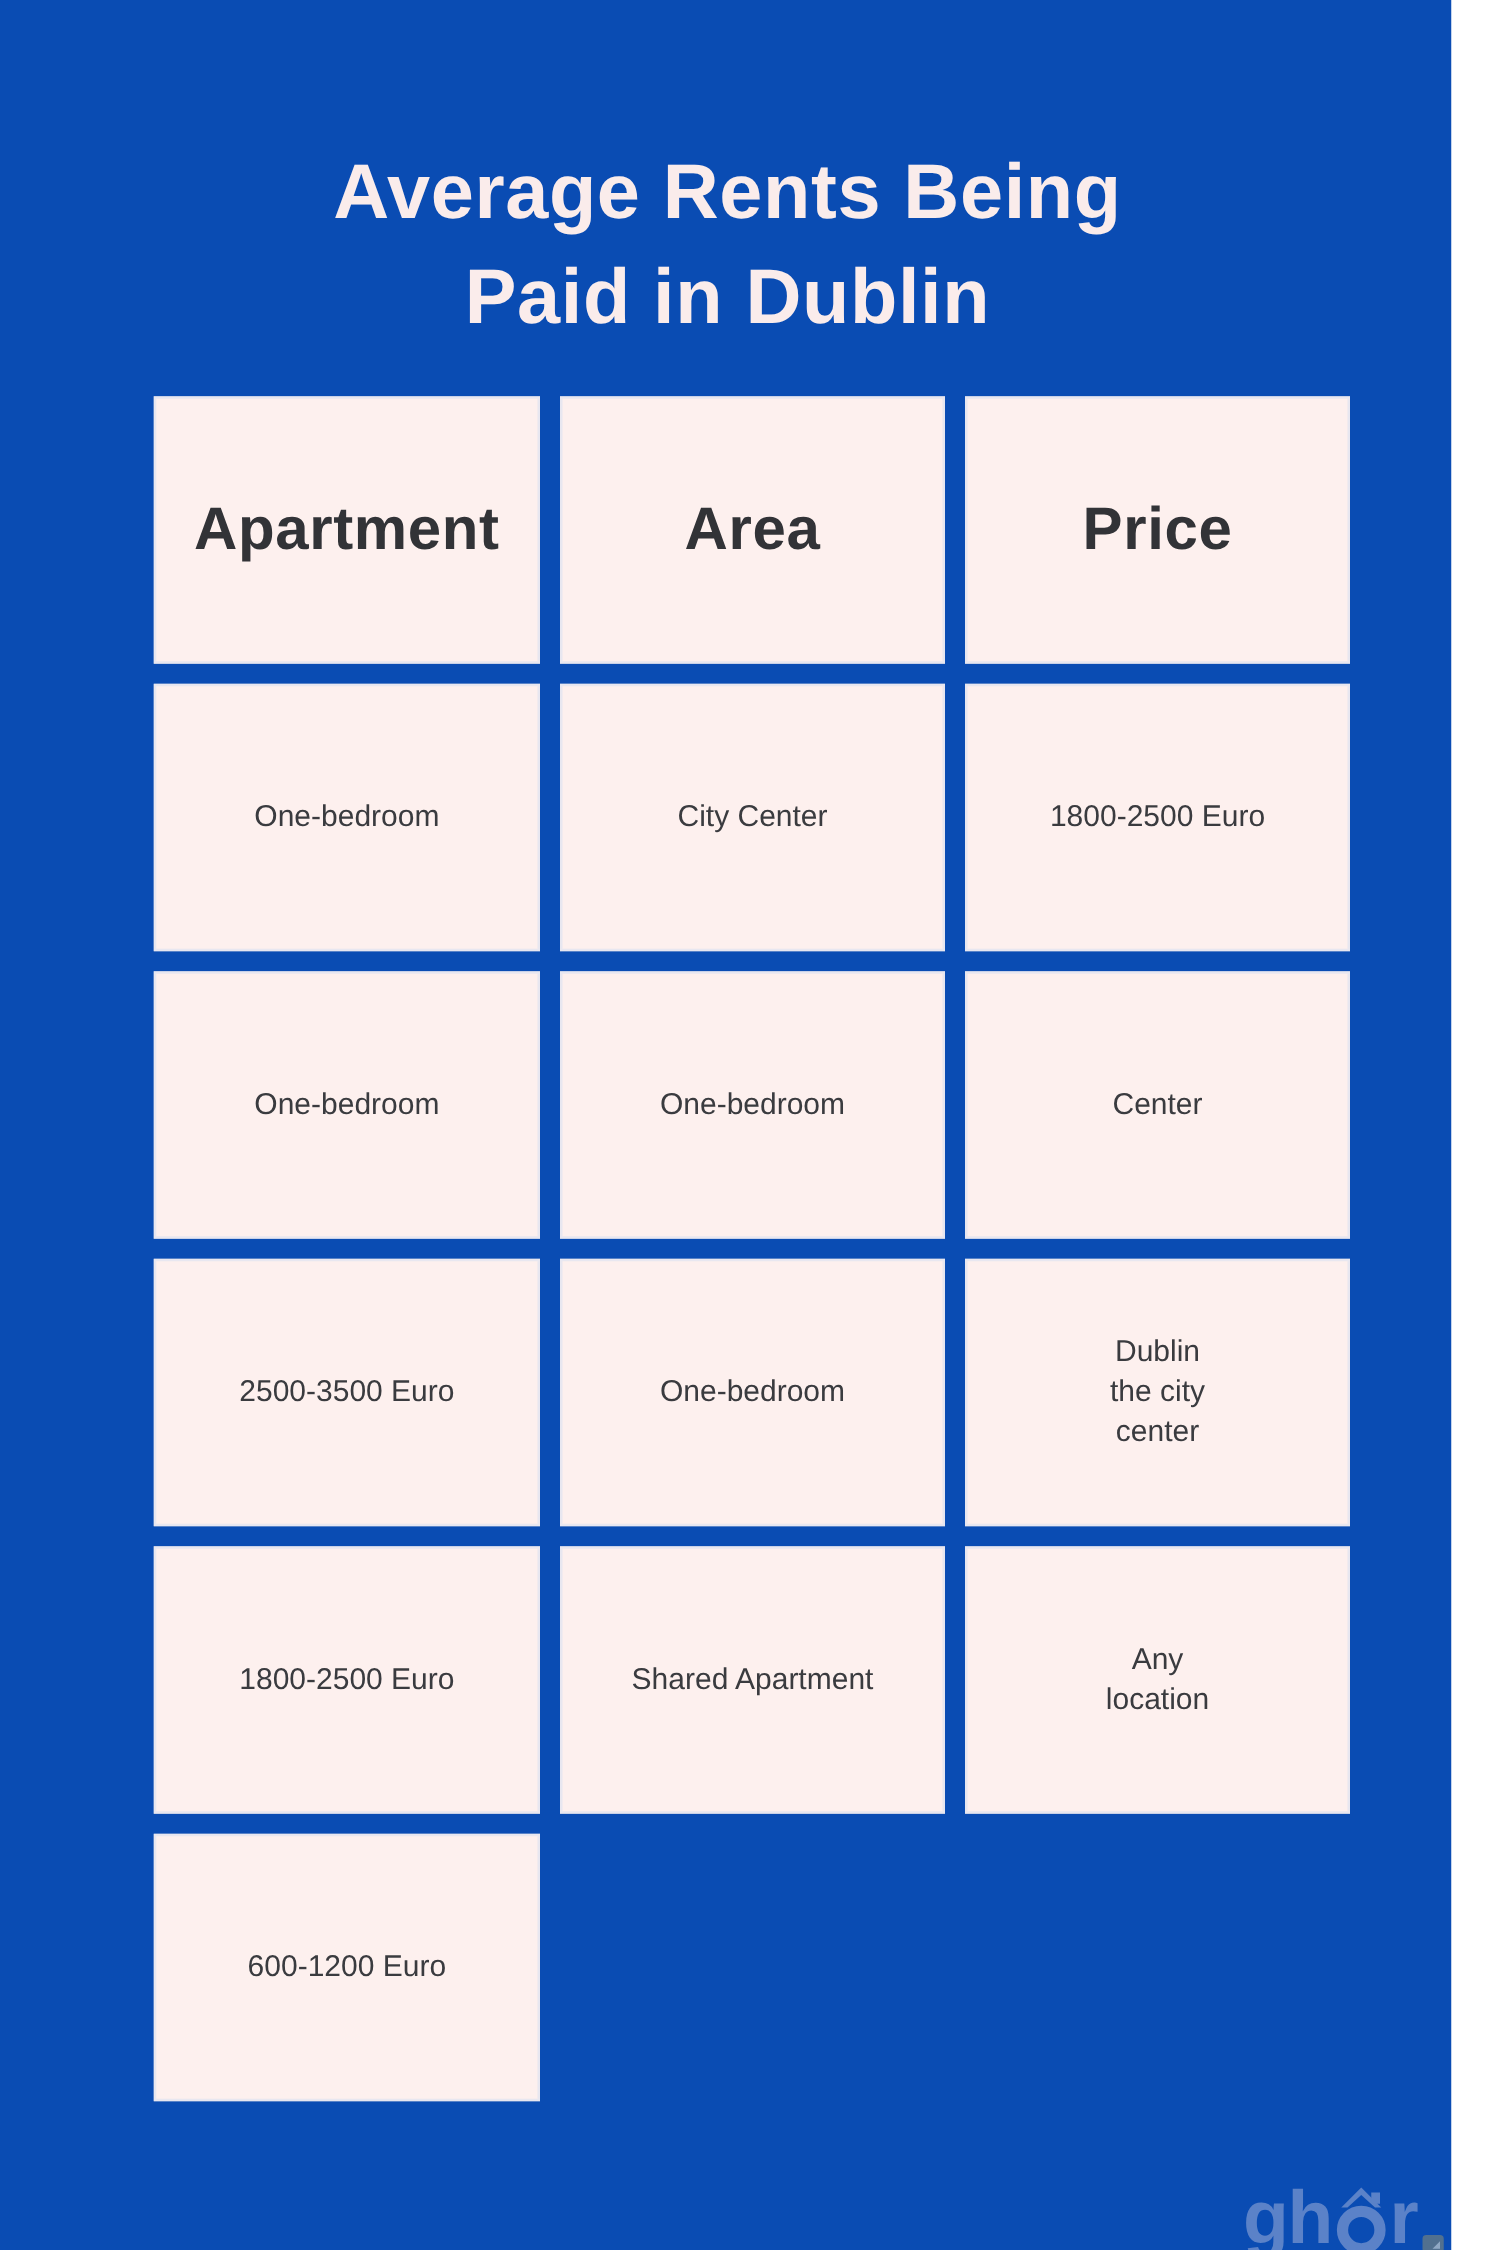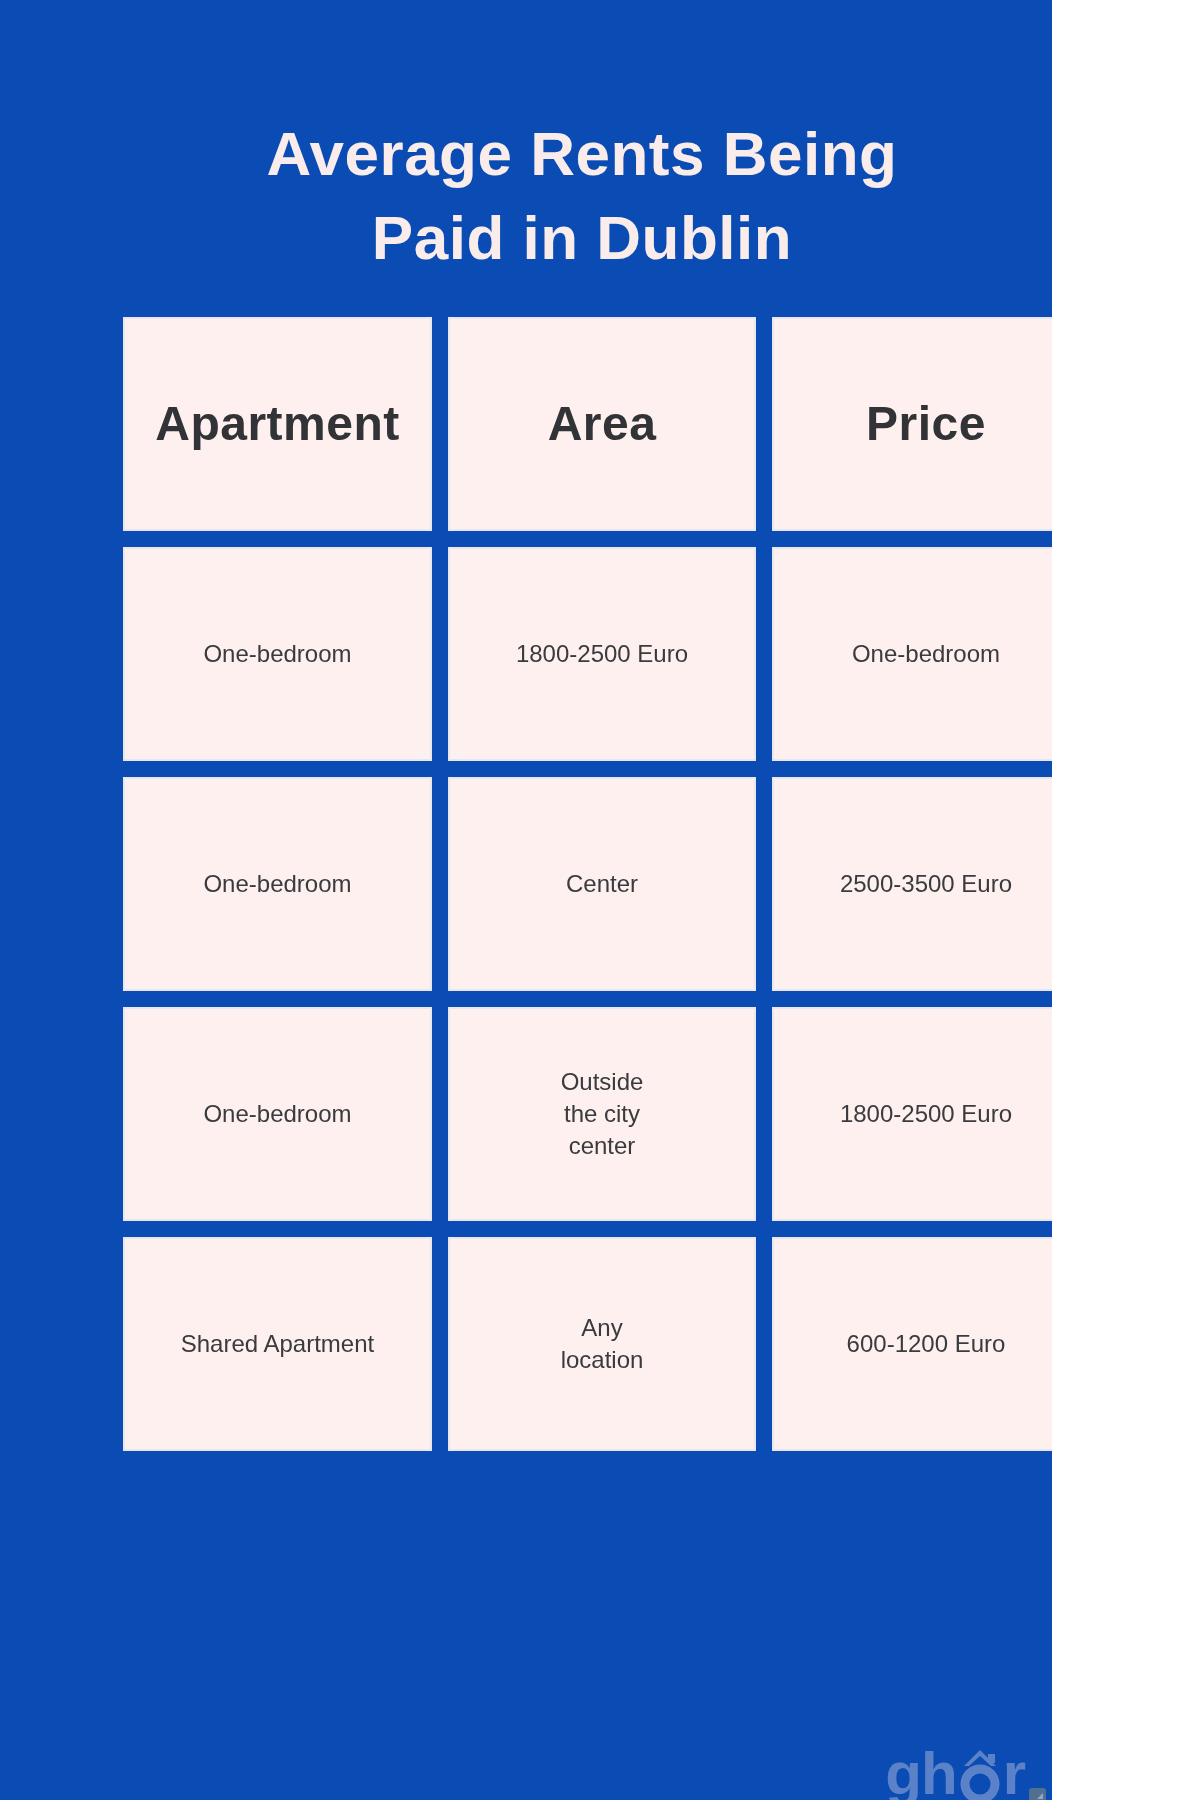--- a/index.html
+++ b/index.html
@@ -1,20 +1,20 @@
 <!DOCTYPE html>
 <html><head>
 <meta charset="utf-8">
 <style>
   html, body { margin: 0; padding: 0; }
   body { font-family: "Liberation Sans", sans-serif; }
 
   .canvas {
     position: relative;
-    width: 1052px;
+    width: 1161px;
     height: 1800px;
     background: #0a4cb3;
     overflow: hidden;
   }
 
   
   .title {
     position: absolute;
     top: 112px;
     left: 0;
@@ -110,30 +110,31 @@
     <div>Paid in Dublin</div>
   </div>
 
   <div class="rent-table">
 
     <div class="cell header">Apartment</div>
     <div class="cell header">Area</div>
     <div class="cell header">Price</div>
 
     <div class="cell">One-bedroom</div>
+    <div class="cell">City Center</div>
     <div class="cell">1800-2500 Euro</div>
 
     <div class="cell">One-bedroom</div>
 
     <div class="cell">One-bedroom</div>
     <div class="cell">Center</div>
     <div class="cell">2500-3500 Euro</div>
 
     <div class="cell">One-bedroom</div>
-    <div class="cell">Outside
+    <div class="cell">Dublin
 the city
 center</div>
     <div class="cell">1800-2500 Euro</div>
 
     <div class="cell">Shared Apartment</div>
     <div class="cell">Any
 location</div>
     <div class="cell">600-1200 Euro</div>
   </div>
 

